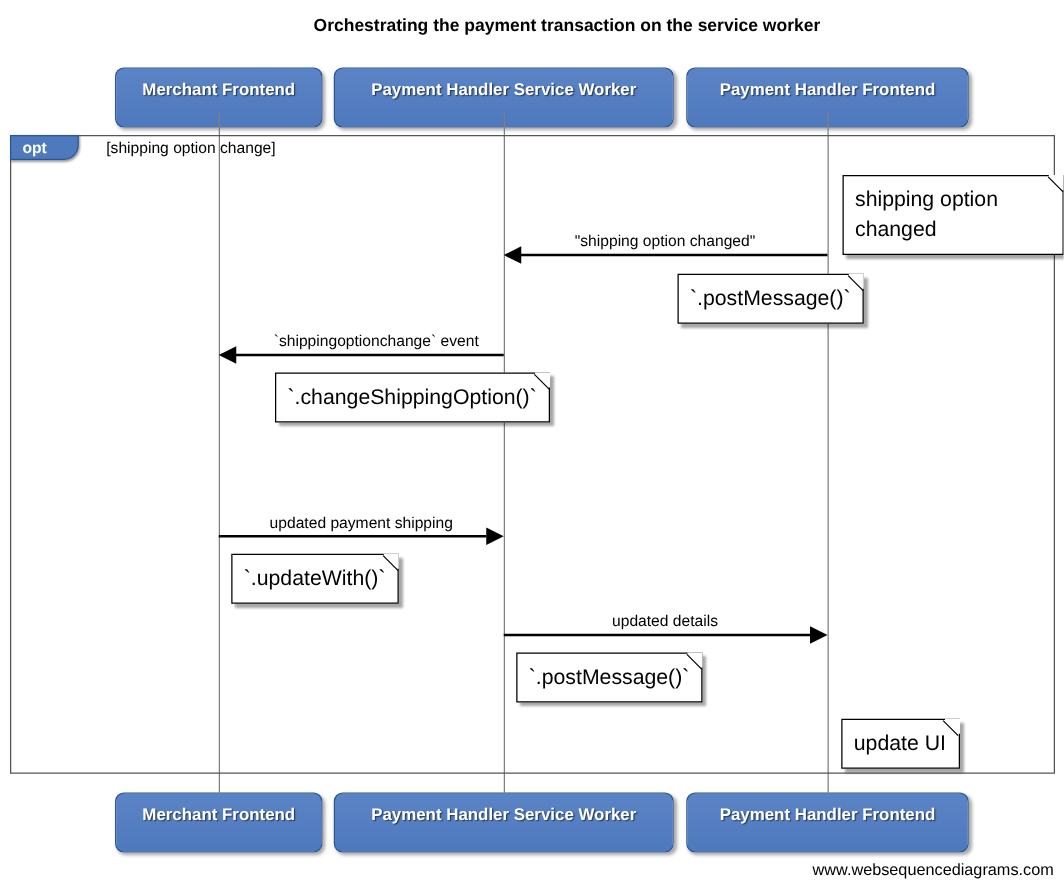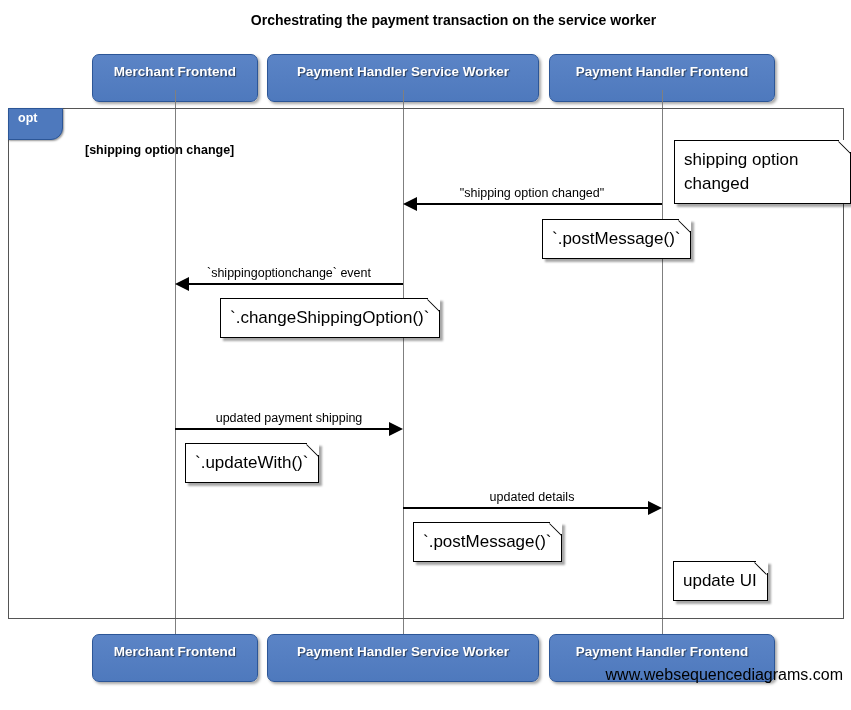--- a/index.html
+++ b/index.html
@@ -23,29 +23,29 @@
   }
   .lifeline{
     position:absolute;top:90px;height:544px;width:1px;
     background:var(--lifeline,#7f7f7f);
   }
   .frame{
     position:absolute;left:8px;top:108px;width:834px;height:509px;
     border:1px solid var(--frame-border,#555);
   }
   .frame-tab{
-    position:absolute;left:-1px;top:-1px;width:55px;height:32px;box-sizing:border-box;
+    position:absolute;left:-1px;top:-1px;width:55px;height:20px;box-sizing:border-box;
     background:var(--actor-fill,#4e79bd);
     border:1px solid var(--actor-border,#2c5697);
     border-radius:0 0 12px 0;
     color:#fff;font-weight:bold;font-size:12.5px;line-height:18px;padding-left:9px;
     box-shadow:1px 1px 2px rgba(0,0,0,.4);
   }
   .frame-guard{
-    position:absolute;left:76px;top:2px;font-weight:bold;font-size:12.5px;margin-top:32px;
+    position:absolute;left:76px;top:2px;font-weight:normal;font-size:12.5px;
   }
   .msg-line{position:absolute;height:2px;background:var(--arrow,#000);}
   .msg-head{position:absolute;width:0;height:0;border-top:7px solid transparent;border-bottom:7px solid transparent;}
   .msg-head.left{border-right:14px solid var(--arrow,#000);}
   .msg-head.right{border-left:14px solid var(--arrow,#000);}
   .msg-label{
     position:absolute;transform:translateX(-50%);white-space:nowrap;font-size:12.5px;
   }
   .note{
     position:absolute;background:var(--note-fill,#fff);
@@ -54,21 +54,21 @@
     padding:7px 10px 7px 9px;font-size:17px;line-height:1.4;
     white-space:pre-line;
   }
   .note::before{ 
     content:"";position:absolute;top:-1px;right:-1px;width:12px;height:12px;background:#fff;
   }
   .note::after{ 
     content:"";position:absolute;top:5.5px;right:-2.5px;width:17px;height:0;
     border-top:1px solid #000;transform:rotate(45deg);
   }
-  .footer{position:absolute;right:8px;top:666px;font-size:16px;}
+  .footer{position:absolute;right:8px;top:688px;font-size:13px;}
 </style>
 </head>
 <body>
 
 <div class="stage">
 
   <div class="title">Orchestrating the payment transaction on the service worker</div>
 
   <div class="actor" style="left:92px;top:54px;width:166px">Merchant Frontend</div>
   <div class="actor" style="left:267px;top:54px;width:272px">Payment Handler Service Worker</div>
@@ -83,21 +83,21 @@
     <div class="frame-guard">[shipping option change]</div>
   </div>
 
   <div>
     <div class="msg-label" style="left:532px;top:186px">"shipping option changed"</div>
     <div class="msg-line" style="left:405px;top:203px;width:257px"></div>
     <div class="msg-head left" style="left:403px;top:197px"></div>
   </div>
 
   <div>
-    <div class="msg-label" style="left:289px;top:266px">`shippingoptionchange` event</div>
+    <div class="msg-label" style="left:301px;top:266px">`shippingoptionchange` event</div>
     <div class="msg-line" style="left:177px;top:283px;width:226px"></div>
     <div class="msg-head left" style="left:175px;top:277px"></div>
   </div>
 
   <div>
     <div class="msg-label" style="left:289px;top:411px">updated payment shipping</div>
     <div class="msg-line" style="left:175px;top:428px;width:214px"></div>
     <div class="msg-head right" style="left:389px;top:422px"></div>
   </div>
 
@@ -105,21 +105,21 @@
     <div class="msg-label" style="left:532px;top:490px">updated details</div>
     <div class="msg-line" style="left:403px;top:507px;width:245px"></div>
     <div class="msg-head right" style="left:648px;top:501px"></div>
   </div>
 
   <div class="note" style="left:674px;top:140px">shipping option changed</div>
   <div class="note" style="left:542px;top:219px">`.postMessage()`</div>
   <div class="note" style="left:220px;top:298px">`.changeShippingOption()`</div>
   <div class="note" style="left:185px;top:443px">`.updateWith()`</div>
   <div class="note" style="left:413px;top:522px">`.postMessage()`</div>
-  <div class="note" style="left:673px;top:561px">update UI</div>
+  <div class="note" style="left:673px;top:575px">update UI</div>
 
   <div class="actor" style="left:92px;top:634px;width:166px">Merchant Frontend</div>
   <div class="actor" style="left:267px;top:634px;width:272px">Payment Handler Service Worker</div>
   <div class="actor" style="left:549px;top:634px;width:226px">Payment Handler Frontend</div>
 
   <div class="footer">www.websequencediagrams.com</div>
 
 </div>
 
 </body></html>

